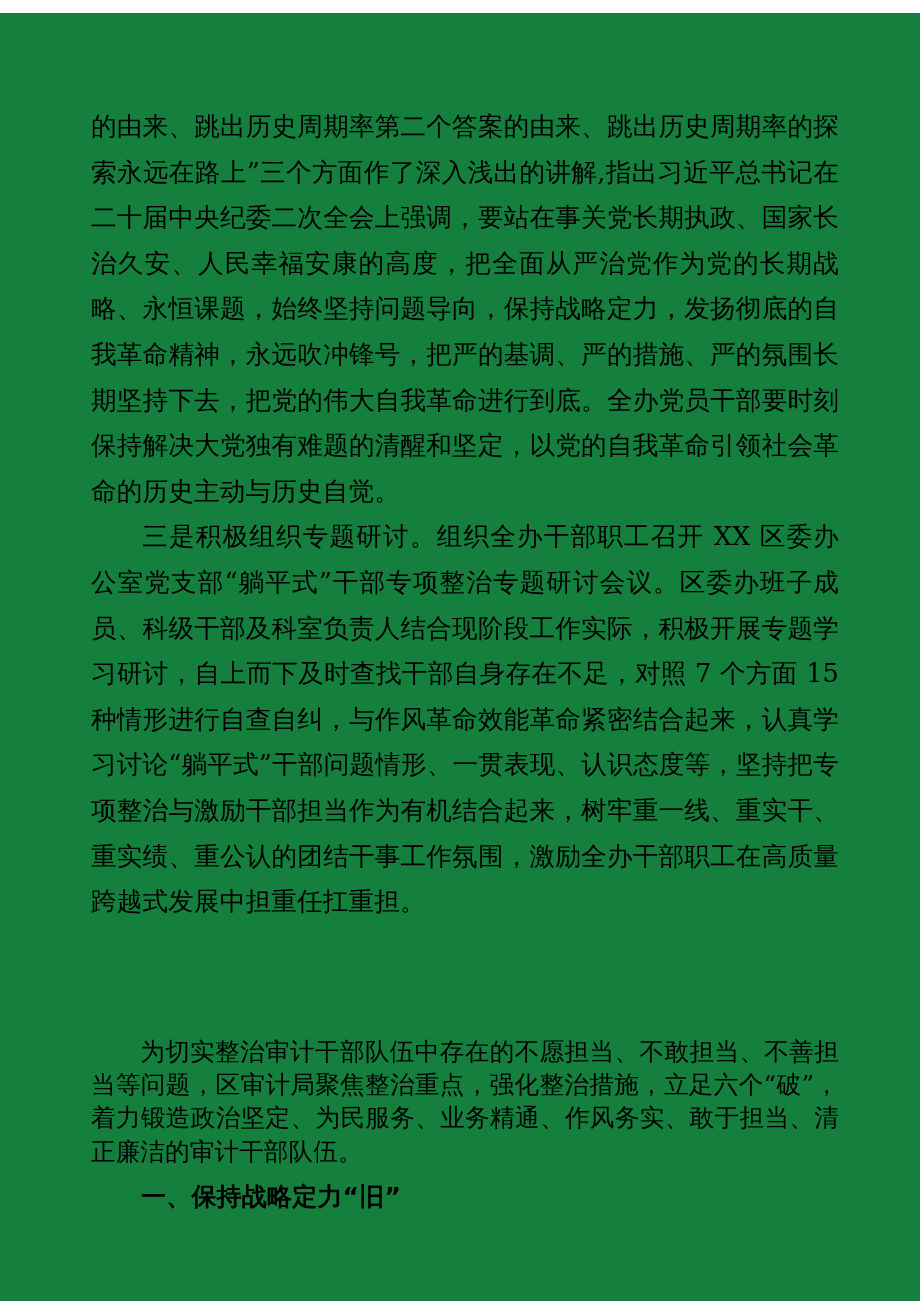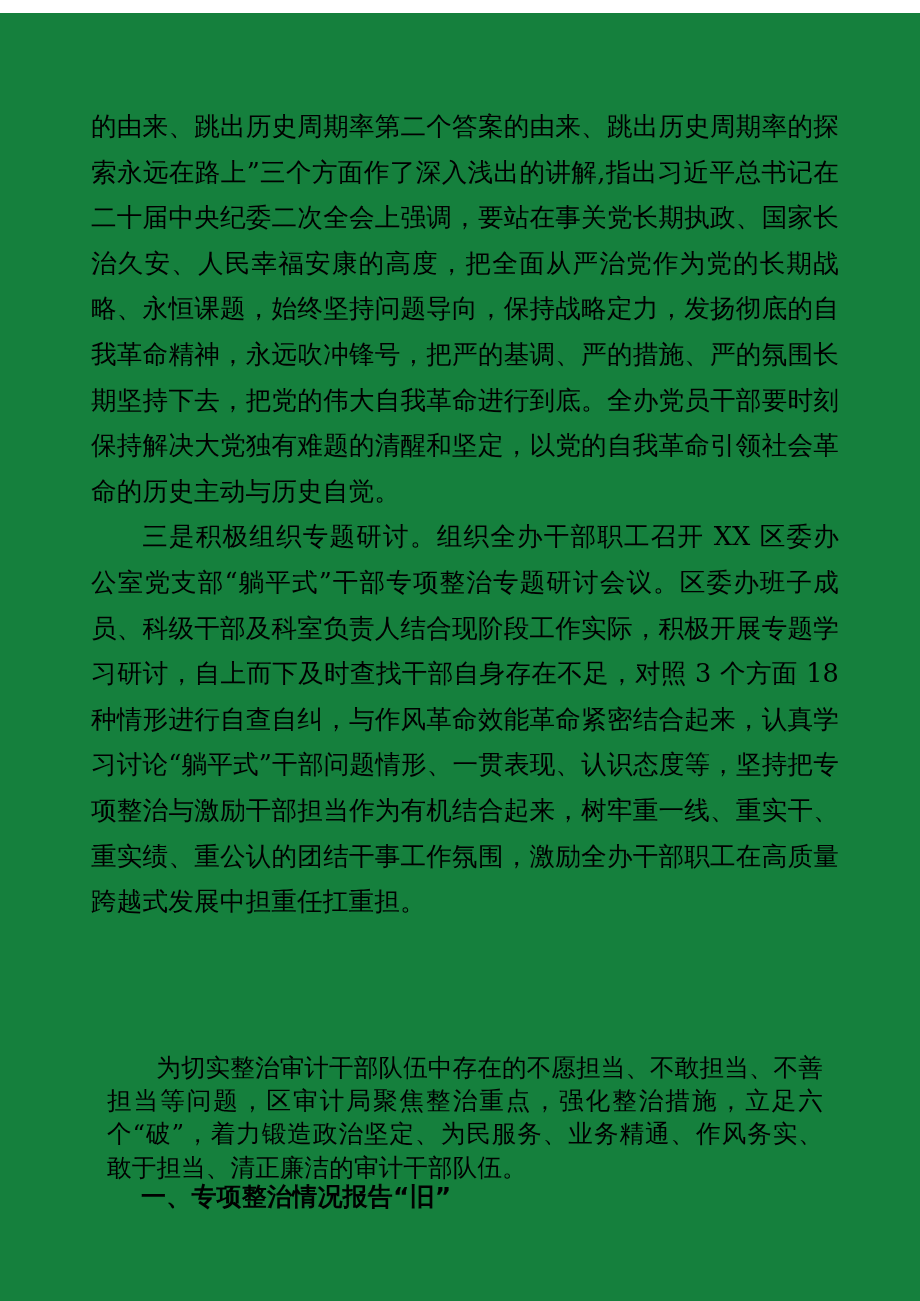--- a/index.html
+++ b/index.html
@@ -70,21 +70,21 @@
     top: 1022px;
     width: 748px;
   }
   .para-lower {
     font-size: 24.6px;
     line-height: 33.2px;
     text-align: justify;
     text-justify: inter-character;
     text-align-last: left;
     letter-spacing: 0.1px;
-    margin: 16px;
+    margin: 0;
     font-family: "DejaVu Serif", "Liberation Serif", serif;
     font-weight: 400;
   }
   .para-lower.indent {
     text-indent: 2em;
   }
 
   
   .section-heading {
     position: absolute;
@@ -100,23 +100,23 @@
     color: #000000;
   }
 </style>
 </head>
 <body>
 
 <div class="page">
 
   <div class="block-upper">
     <p class="para-upper">的由来、跳出历史周期率第二个答案的由来、跳出历史周期率的探索永远在路上”三个方面作了深入浅出的讲解,指出习近平总书记在二十届中央纪委二次全会上强调，要站在事关党长期执政、国家长治久安、人民幸福安康的高度，把全面从严治党作为党的长期战略、永恒课题，始终坚持问题导向，保持战略定力，发扬彻底的自我革命精神，永远吹冲锋号，把严的基调、严的措施、严的氛围长期坚持下去，把党的伟大自我革命进行到底。全办党员干部要时刻保持解决大党独有难题的清醒和坚定，以党的自我革命引领社会革命的历史主动与历史自觉。</p>
-    <p class="para-upper indent">三是积极组织专题研讨。组织全办干部职工召开 XX 区委办公室党支部“躺平式”干部专项整治专题研讨会议。区委办班子成员、科级干部及科室负责人结合现阶段工作实际，积极开展专题学习研讨，自上而下及时查找干部自身存在不足，对照 3 个方面 18 种情形进行自查自纠，与作风革命效能革命紧密结合起来，认真学习讨论“躺平式”干部问题情形、一贯表现、认识态度等，坚持把专项整治与激励干部担当作为有机结合起来，树牢重一线、重实干、重实绩、重公认的团结干事工作氛围，激励全办干部职工在高质量跨越式发展中担重任扛重担。</p>
+    <p class="para-upper indent">三是积极组织专题研讨。组织全办干部职工召开 XX 区委办公室党支部“躺平式”干部专项整治专题研讨会议。区委办班子成员、科级干部及科室负责人结合现阶段工作实际，积极开展专题学习研讨，自上而下及时查找干部自身存在不足，对照 7 个方面 15 种情形进行自查自纠，与作风革命效能革命紧密结合起来，认真学习讨论“躺平式”干部问题情形、一贯表现、认识态度等，坚持把专项整治与激励干部担当作为有机结合起来，树牢重一线、重实干、重实绩、重公认的团结干事工作氛围，激励全办干部职工在高质量跨越式发展中担重任扛重担。</p>
   </div>
 
 
   <div class="block-lower">
     <p class="para-lower indent">为切实整治审计干部队伍中存在的不愿担当、不敢担当、不善担当等问题，区审计局聚焦整治重点，强化整治措施，立足六个“破”，着力锻造政治坚定、为民服务、业务精通、作风务实、敢于担当、清正廉洁的审计干部队伍。</p>
   </div>
 
-  <div class="section-heading">一、专项整治情况报告“旧”</div>
+  <div class="section-heading">一、保持战略定力“旧”</div>
 
 </div>
 
 </body></html>

